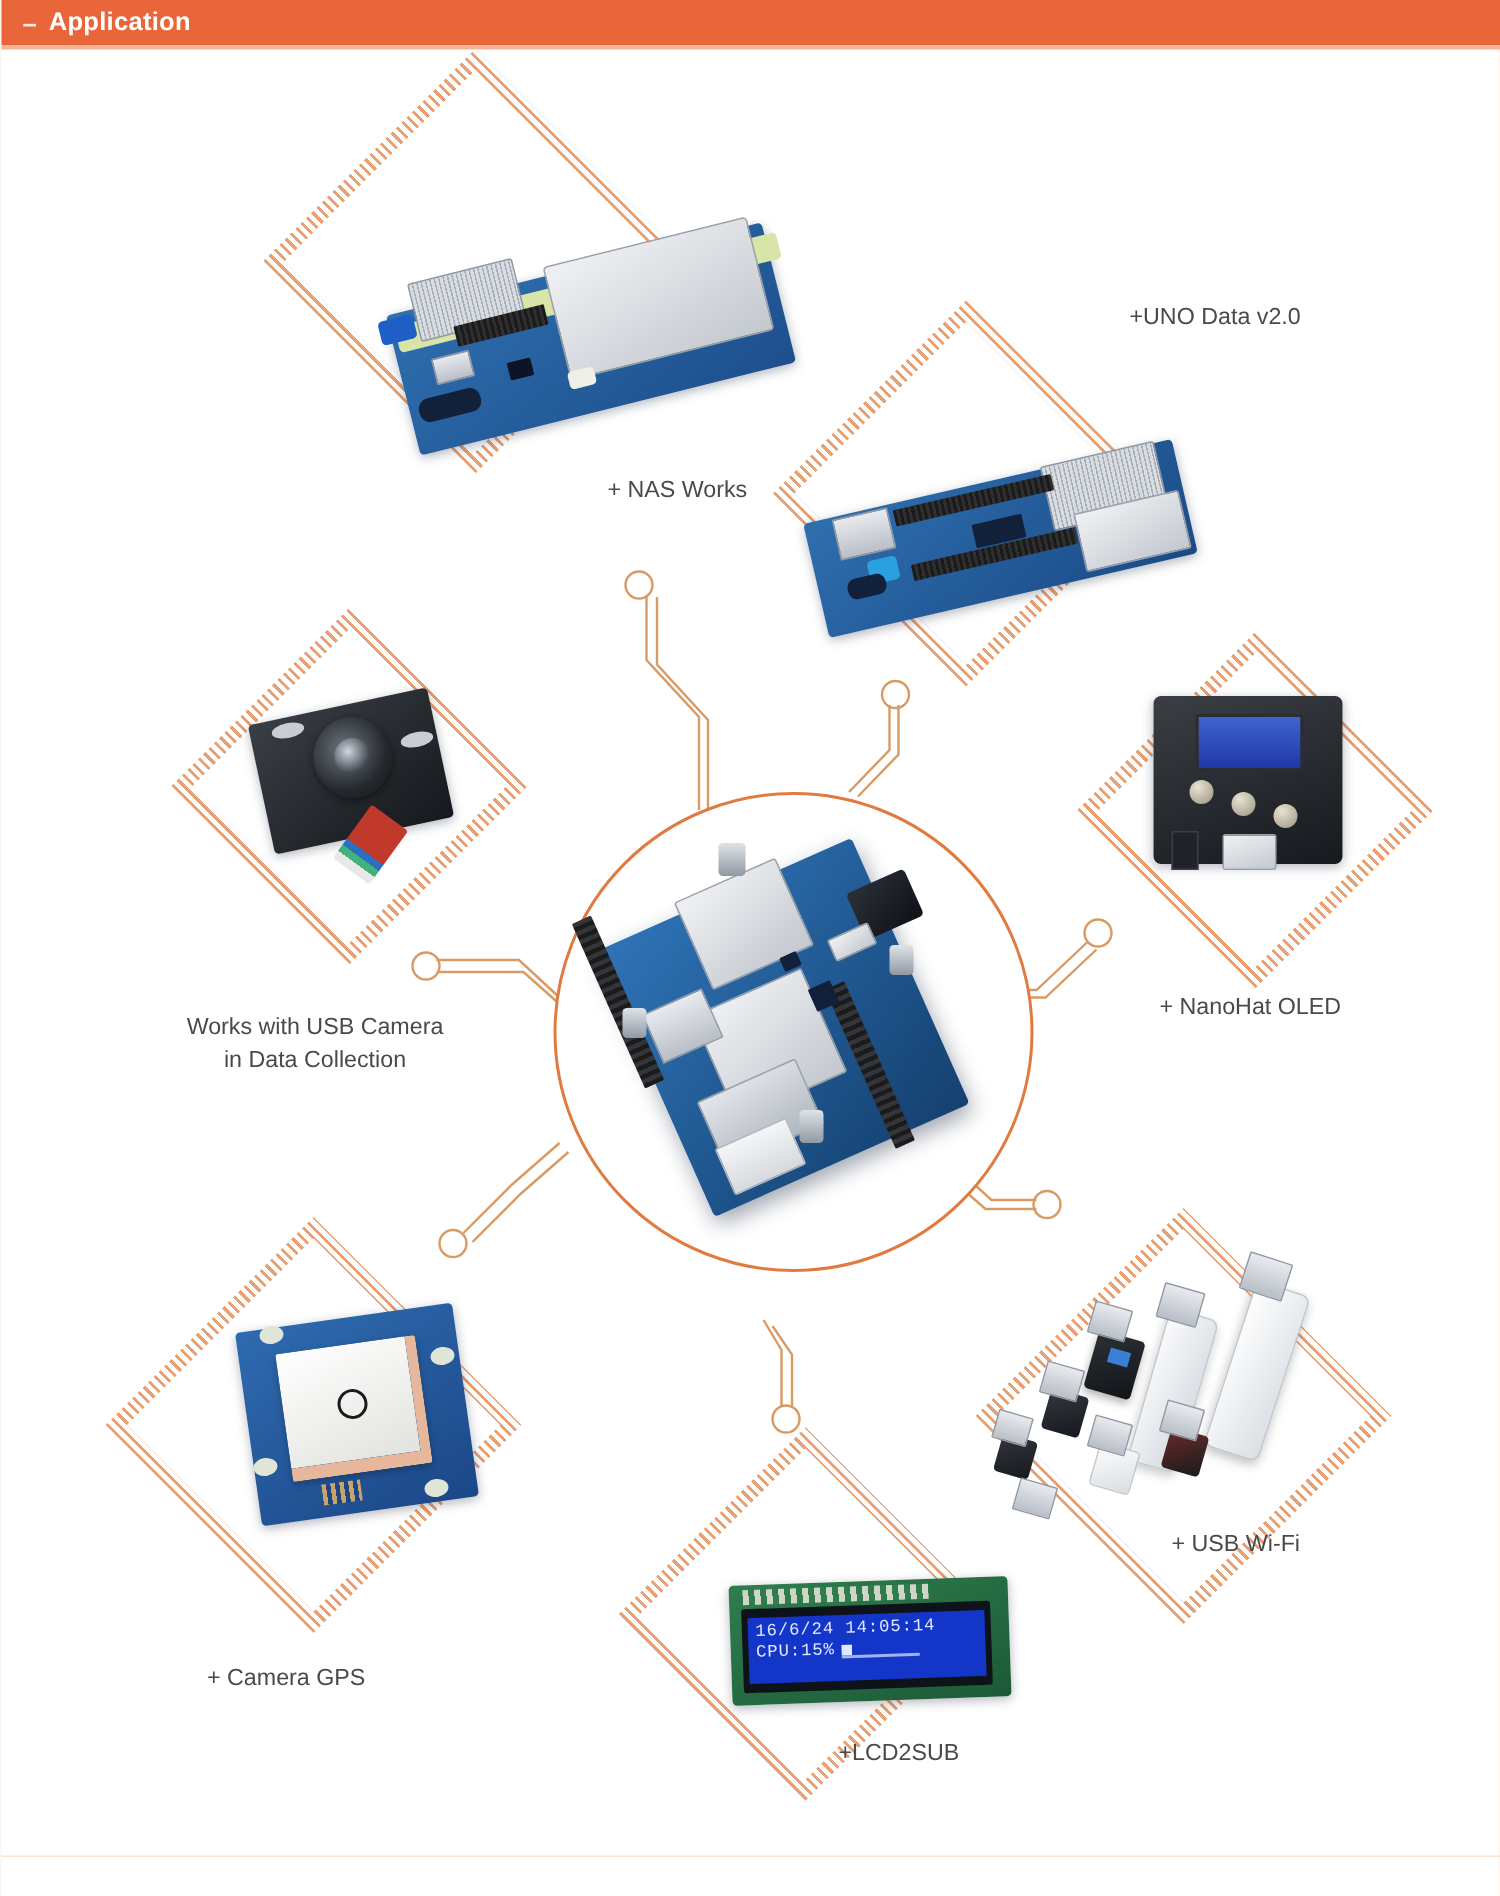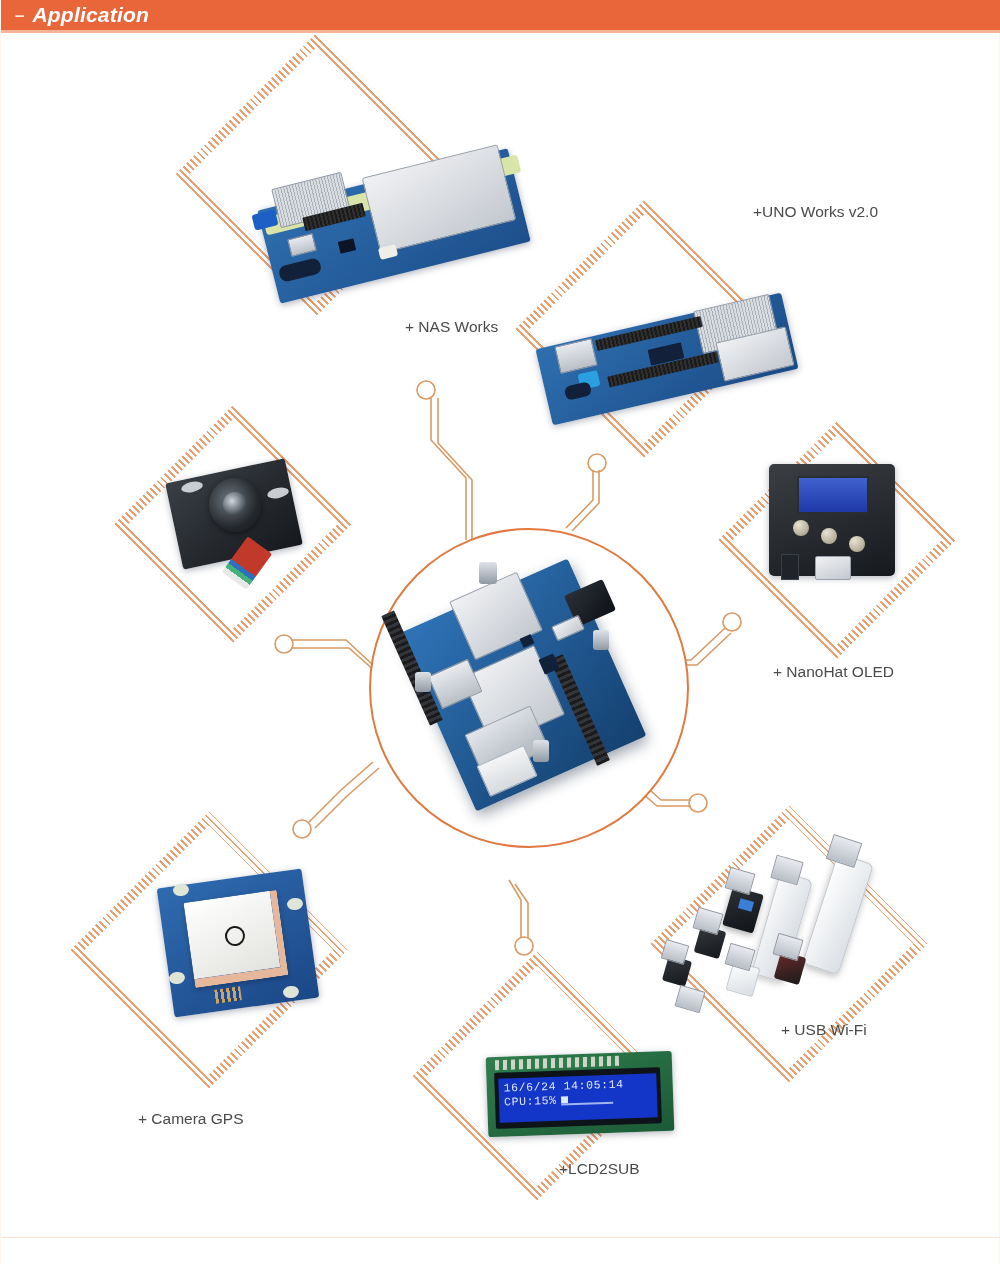--- a/index.html
+++ b/index.html
@@ -22,23 +22,22 @@
     position: absolute; left: 0; top: 0;
     width: 1000px; height: 30px;
     background: #e8663a;
     display: flex; align-items: center;
   }
   #header-bar .dash {
     color: #fdece4; font-size: 17px; font-weight: bold;
     margin-left: 14px; margin-right: 8px; line-height: 1;
   }
   #header-bar .title {
-    color: #ffffff; font-size: 21px; font-weight: bold;
+    color: #ffffff; font-size: 17px; font-weight: bold;
     letter-spacing: .2px;
-    font-style: italic;
   }
   #header-underline {
     position: absolute; left: 0; top: 30px;
     width: 1000px; height: 3px;
     background: #f3b49a;
   }
   #footer-line {
     position: absolute; left: 0; bottom: 26px;
     width: 1000px; height: 1px; background: #f6e3d6;
   }
@@ -216,39 +215,43 @@
     <div class="usbp" style="left:36px; top:66px; width:38px; height:28px;
          transform:rotate(-13deg);"></div>
     <div class="chip" style="left:128px; top:70px; width:34px; height:16px;
          transform:rotate(-13deg);"></div>
     <div class="pcb" style="left:58px; top:96px; width:20px; height:16px;
          background:#2aa0e0; transform:rotate(-13deg); box-shadow:none;"></div>
     <div class="chip" style="left:44px; top:108px; width:26px; height:14px;
          border-radius:6px; transform:rotate(-13deg);"></div>
   </div>
   <div class="label" style="left:752px; top:203px;">
-    <span>+UNO Works v2.0</span>
+    <span>+UNO Data v2.0</span>
   </div>
 
   <div class="product" style="left:166px; top:452px; width:140px; height:140px;">
     <div class="pcb" style="left:6px; top:18px; width:122px; height:88px;
          background:linear-gradient(150deg,#3a3f45,#15181c); transform:rotate(-12deg);"></div>
     <div style="position:absolute; left:42px; top:26px; width:52px; height:54px;
          border-radius:50%; background:radial-gradient(circle at 42% 38%,#6d757e,#24282d 62%,#14171a);
          transform:rotate(-12deg); box-shadow:0 2px 6px rgba(0,0,0,.45);"></div>
     <div style="position:absolute; left:56px; top:40px; width:24px; height:24px;
          border-radius:50%; background:radial-gradient(circle at 40% 35%,#cfd6dd,#3c444c 70%);
          transform:rotate(-12deg);"></div>
     <div style="position:absolute; left:14px; top:30px; width:22px; height:10px;
          border-radius:50%; background:#c9cdd2; transform:rotate(-12deg);"></div>
     <div style="position:absolute; left:100px; top:36px; width:22px; height:10px;
          border-radius:50%; background:#c9cdd2; transform:rotate(-12deg);"></div>
     <div style="position:absolute; left:58px; top:96px; width:44px; height:30px;
          background:linear-gradient(90deg,#e8e8e8 0 6px,#44b07a 6px 11px,#2c6fbf 11px 16px,#c0392b 16px 21px);
          transform:rotate(-54deg); border-radius:2px;"></div>
+  </div>
+  <div class="label two-line" style="left:104px; top:674px; width:210px;">
+    <div>Works with USB Camera</div>
+    <div>in Data Collection</div>
   </div>
 
   <div class="product" style="left:756px; top:456px; width:150px; height:150px;">
     <div class="pcb" style="left:12px; top:8px; width:126px; height:112px;
          background:linear-gradient(160deg,#3b3f44,#16191d); border-radius:5px;"></div>
     <div style="position:absolute; left:40px; top:20px; width:72px; height:38px;
          background:linear-gradient(180deg,#3f63d0,#2038a8); border:2px solid #2a2d32;
          border-radius:2px;"></div>
     <div style="position:absolute; left:36px; top:64px; width:16px; height:16px;
          border-radius:50%; background:radial-gradient(circle at 35% 30%,#e8e2d2,#9c9480);"></div>

